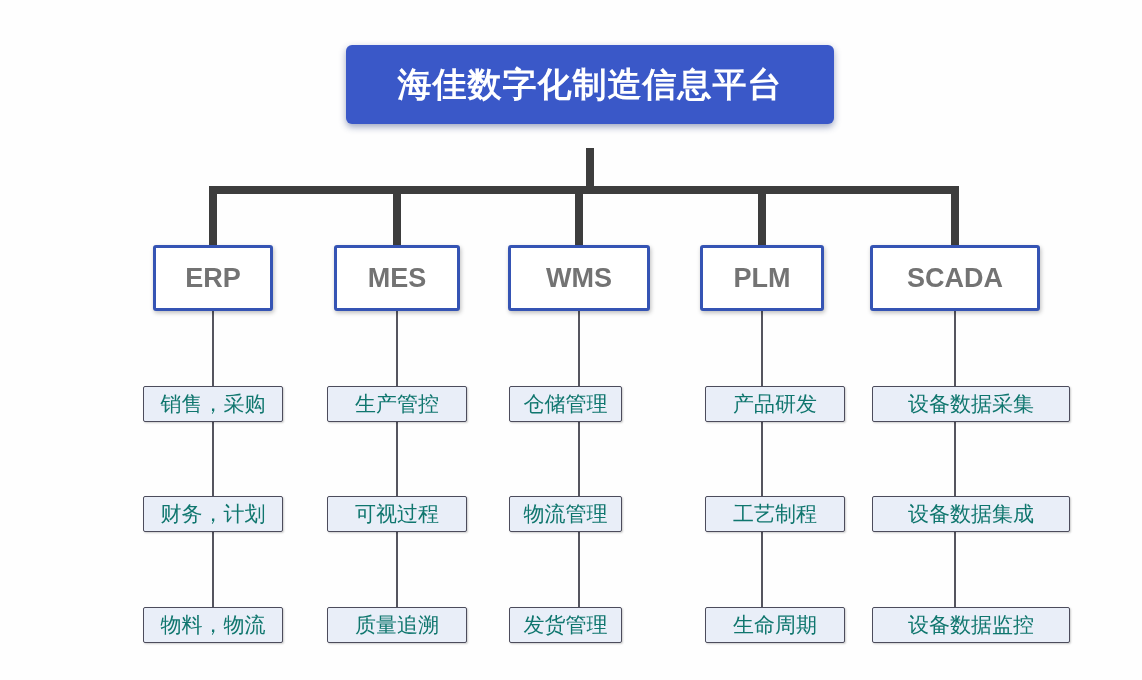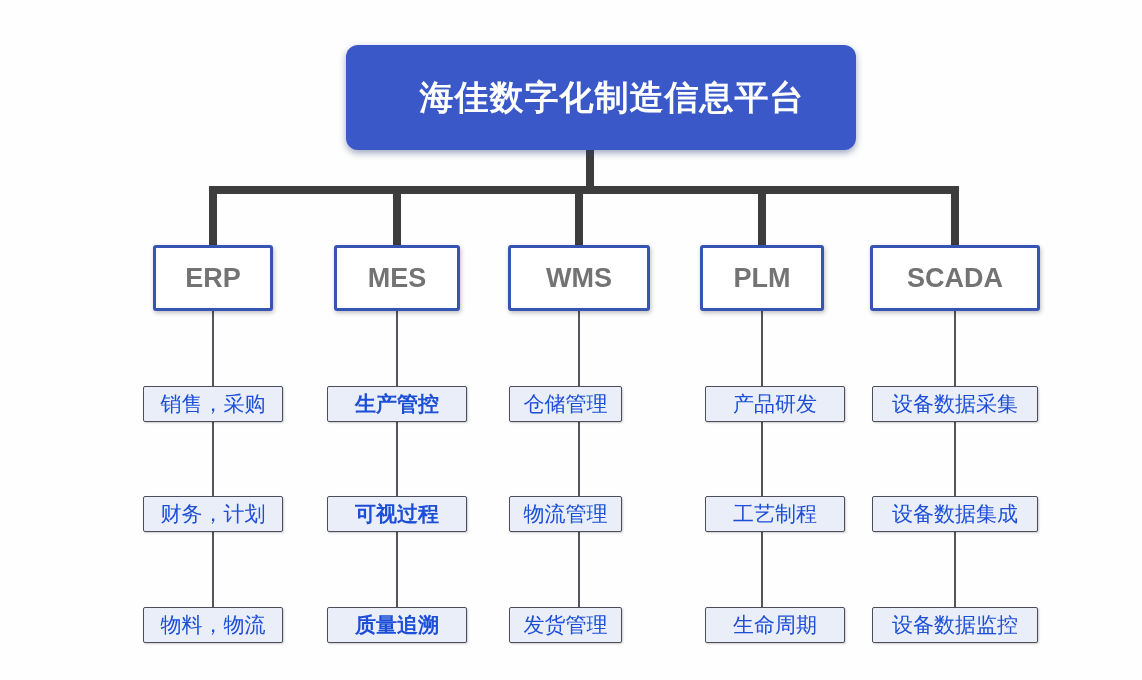--- a/index.html
+++ b/index.html
@@ -13,30 +13,29 @@
     width: 1142px;
     height: 680px;
     background: #fefefe;
     overflow: hidden;
   }
 
   
   .root-node {
     position: absolute;
     left: 346px; top: 45px;
-    width: 488px; height: 105px;
+    width: 488px; height: 79px;
     background: var(--root-bg, #3a58c8);
-    border-radius: 12px;
+    border-radius: 6px;
     box-shadow: 0 3px 7px rgba(40,60,120,0.45);
     display: flex; align-items: center; justify-content: center;
     color: var(--root-text, #ffffff);
     font-size: 34px; font-weight: bold;
     letter-spacing: 1px;
     z-index: 3;
-    padding-left: 22px;
   }
 
   
   .line { position: absolute; background: var(--connector, #3d3d3d); z-index: 1; }
   .trunk { left: 586px; top: 148px; width: 8px; height: 45px; }
   .hbar  { left: 209px; top: 186px; width: 750px; height: 8px; }
   .drop  { top: 186px; width: 8px; height: 60px; }
   .dl1 { left: 209px; } .dl2 { left: 393px; } .dl3 { left: 575px; }
   .dl4 { left: 758px; } .dl5 { left: 951px; }
 
@@ -64,30 +63,30 @@
   .lv2.c5 { left: 870px; width: 170px; }
 
   
   .child {
     position: absolute; height: 36px;
     background: var(--child-bg, #e9eef8);
     border: 1px solid var(--child-border, #4c4c5c);
     border-radius: 2px;
     box-shadow: 1px 1px 2px rgba(0,0,0,0.2);
     display: flex; align-items: center; justify-content: center;
-    font-size: 21px; color: #1d4ed8;
+    font-size: 21px; color: #0f766e;
     z-index: 2;
     box-sizing: border-box;
   }
   .r1 { top: 386px; } .r2 { top: 496px; } .r3 { top: 607px; }
   .child.c1 { left: 143px; width: 140px; }
-  .child.c2 { left: 327px; width: 140px; font-weight: bold; }
+  .child.c2 { left: 327px; width: 140px; }
   .child.c3 { left: 509px; width: 113px; }
   .child.c4 { left: 692px; width: 140px; margin-left: 13px; }
-  .child.c5 { left: 872px; width: 166px; }
+  .child.c5 { left: 872px; width: 198px; }
 </style>
 </head>
 <body>
 
 <div class="canvas">
 
   <div class="root-node">海佳数字化制造信息平台</div>
 
   <div class="line trunk"></div>
   <div class="line hbar"></div>

